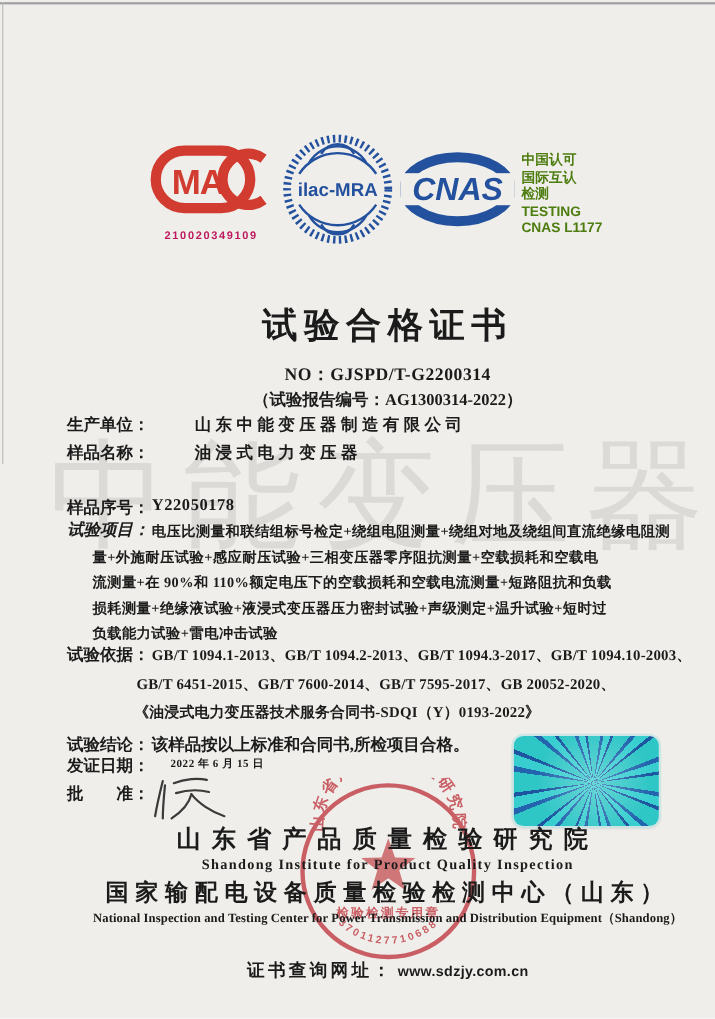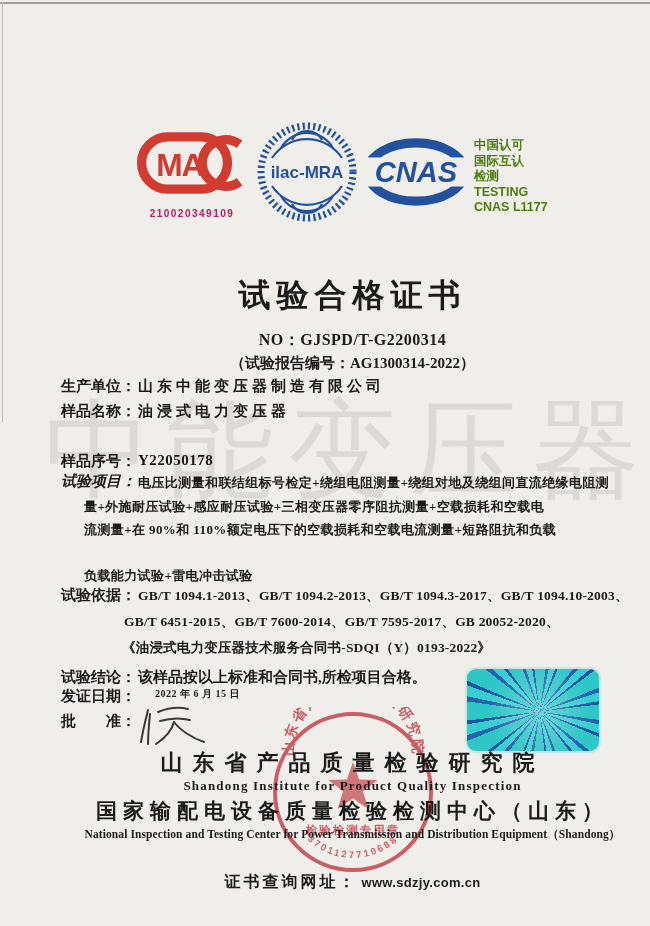--- a/index.html
+++ b/index.html
@@ -28,21 +28,21 @@
   
   .cx{position:absolute;left:55px;right:0;text-align:center;}
 
   .title{top:274px;font-size:32px;font-weight:700;letter-spacing:6px;}
   .cert-no{top:330px;font-size:16px;font-weight:700;letter-spacing:.5px;}
   .report-no{top:354px;font-size:15px;font-weight:700;}
 
   
   .row{position:absolute;left:61px;display:flex;font-size:15px;font-weight:700;}
   .row .lbl{width:77px;flex:none;}
-  .val-cjk{letter-spacing:4px;}
+  .val-cjk{letter-spacing:4px;margin-left:39px;}
   .val-lat{letter-spacing:.5px;}
   .r-producer{top:377px;} .r-name{top:402px;} .r-model{top:427px;} .r-serial{top:452px;}
 
   .sec-label{position:absolute;left:61px;font-size:15px;font-weight:700;}
   .ti-label{top:472px;font-style:italic;} .tb-label{top:586px;} .tc-label{top:668px;} .td-label{top:687px;} .ap-label{top:712px;}
 
   .ti-line{position:absolute;font-size:13px;font-weight:700;letter-spacing:.4px;white-space:nowrap;}
   .ti-0{left:138px;top:474px;} .ti-1{left:84px;top:498px;} .ti-2{left:84px;top:521px;}
   .ti-3{left:84px;top:544px;} .ti-4{left:84px;top:567px;}
 
@@ -140,20 +140,21 @@
   </div>
   <div class="row r-serial">
     <span class="lbl">样品序号：</span>
     <span class="val-lat">Y22050178</span>
   </div>
 
   <div class="sec-label ti-label">试验项目：</div>
   <div class="ti-line ti-0">电压比测量和联结组标号检定+绕组电阻测量+绕组对地及绕组间直流绝缘电阻测</div>
   <div class="ti-line ti-1">量+外施耐压试验+感应耐压试验+三相变压器零序阻抗测量+空载损耗和空载电</div>
   <div class="ti-line ti-2">流测量+在 90%和 110%额定电压下的空载损耗和空载电流测量+短路阻抗和负载</div>
+  <div class="ti-line ti-3">损耗测量+绝缘液试验+液浸式变压器压力密封试验+声级测定+温升试验+短时过</div>
   <div class="ti-line ti-4">负载能力试验+雷电冲击试验</div>
 
   <div class="sec-label tb-label">试验依据：</div>
   <div class="tb-line tb-0">GB/T 1094.1-2013、GB/T 1094.2-2013、GB/T 1094.3-2017、GB/T 1094.10-2003、</div>
   <div class="tb-line tb-1">GB/T 6451-2015、GB/T 7600-2014、GB/T 7595-2017、GB 20052-2020、</div>
   <div class="tb-line tb-2">《油浸式电力变压器技术服务合同书-SDQI（Y）0193-2022》</div>
 
   <div class="sec-label tc-label">试验结论：</div>
   <div class="tc-value">该样品按以上标准和合同书,所检项目合格。</div>
   <div class="sec-label td-label">发证日期：</div>

